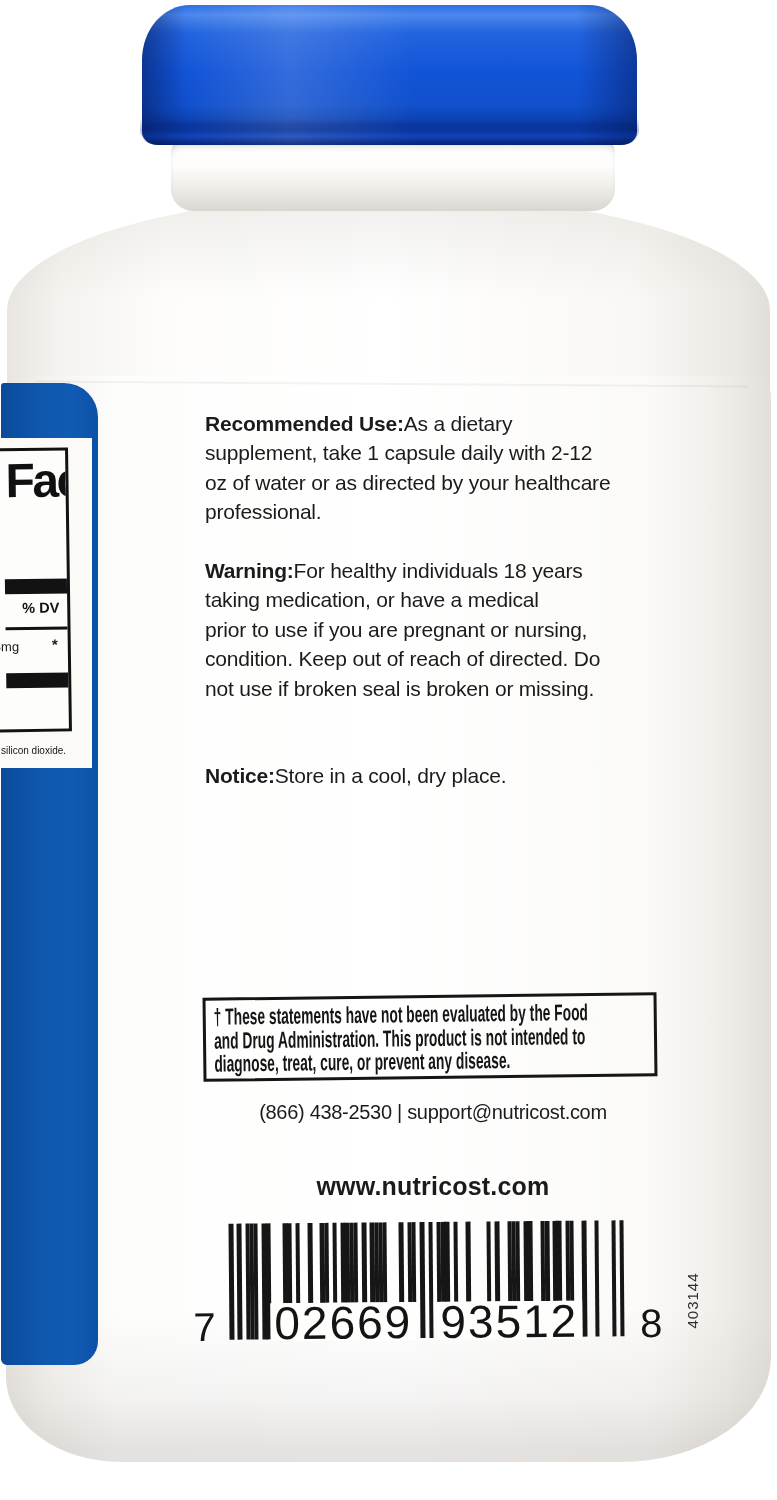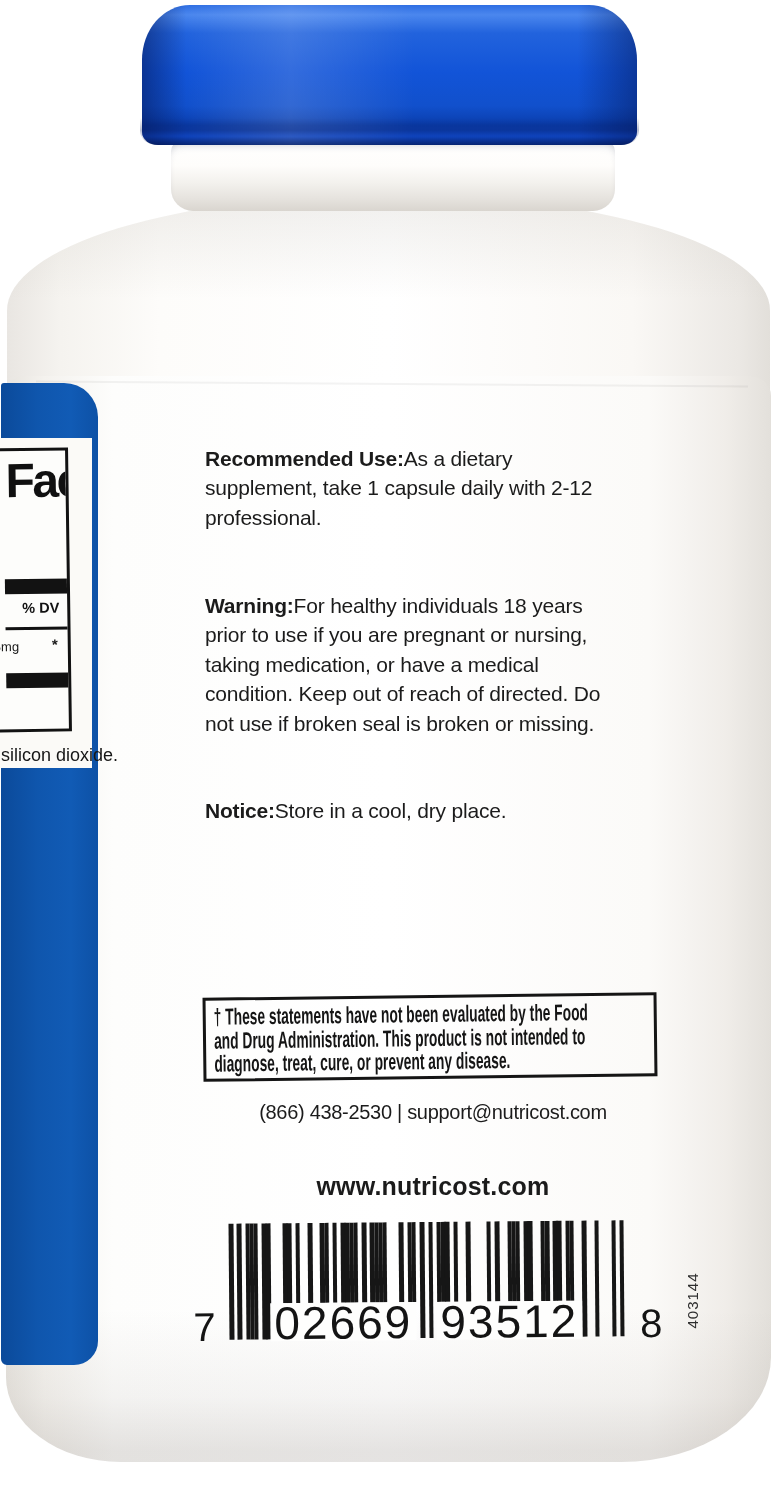--- a/index.html
+++ b/index.html
@@ -58,24 +58,24 @@
     border:3px solid #121212; background:#fdfdfb; overflow:hidden;
     transform:rotate(-0.8deg);
   }
   .facts-title { left:22px; top:6px; font-size:48px; font-weight:bold; letter-spacing:-2.5px; color:#101010; line-height:48px; }
   .f-bar1 { left:20px; top:128px; width:65px; height:15px; background:#121212; }
   .f-dv   { right:8px; top:149px; font-size:14.5px; font-weight:bold; color:#121212; }
   .f-thin { left:20px; top:176px; width:65px; height:3px; background:#121212; }
   .f-amt  { left:8px;  top:188px; font-size:13px; color:#1a1a1a; }
   .f-ast  { right:10px; top:185px; font-size:15px; font-weight:bold; color:#1a1a1a; }
   .f-bar2 { left:20px; top:222px; width:65px; height:15px; background:#121212; }
-  .f-other { left:1px; top:307px; font-size:18px; color:#161616; white-space:nowrap; }
-
-  
-  .para { font-size:21px; line-height:29.4px; letter-spacing:-0.2px; color:var(--ink,#1b1b1b);margin-top:35px; }
+  .f-other { left:1px; top:307px; font-size:10px; color:#161616; white-space:nowrap; }
+
+  
+  .para { font-size:21px; line-height:29.4px; letter-spacing:-0.2px; color:var(--ink,#1b1b1b); }
   .pl { position:relative; white-space:nowrap; }
   .b { font-weight:bold; position:relative; }
   #p-rec    { left:205px; top:409px; }
   #p-warn   { left:205px; top:556px; }
   #p-notice { left:205px; top:761px; }
 
   .disc-box {
     left:203px; top:995px; width:454px; height:84px;
     border:3px solid #151515; padding:5px 8px 0 8px;
     transform:rotate(-0.7deg); background:rgba(255,255,255,0);
@@ -130,27 +130,28 @@
         <div class="f-ast">*</div>
         <div class="f-bar2"></div>
       </div>
       <div class="f-other">silicon dioxide.</div>
     </div>
   </div>
 
   <div class="para" id="p-rec">
     <div class="pl"><span class="b">Recommended Use:</span> <span>As a dietary</span></div>
     <div class="pl">supplement, take 1 capsule daily with 2-12</div>
+    <div class="pl">oz of water or as directed by your healthcare</div>
     <div class="pl">professional.</div>
   </div>
 
   <div class="para" id="p-warn">
     <div class="pl"><span class="b">Warning:</span> <span>For healthy individuals 18 years</span></div>
+    <div class="pl">taking medication, or have a medical</div>
     <div class="pl">prior to use if you are pregnant or nursing,</div>
-    <div class="pl">taking medication, or have a medical</div>
     <div class="pl">condition. Keep out of reach of directed. Do</div>
     <div class="pl">not use if broken seal is broken or missing.</div>
   </div>
 
   <div class="para" id="p-notice">
     <div class="pl"><span class="b">Notice:</span> <span>Store in a cool, dry place.</span></div>
   </div>
 
   <div class="disc-box">
     <div class="disc-line">† These statements have not been evaluated by the Food</div>

